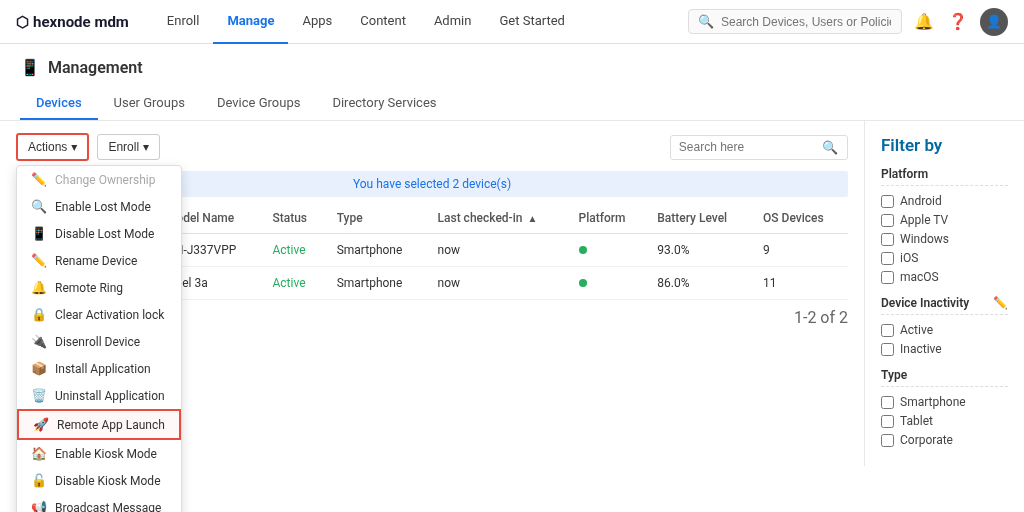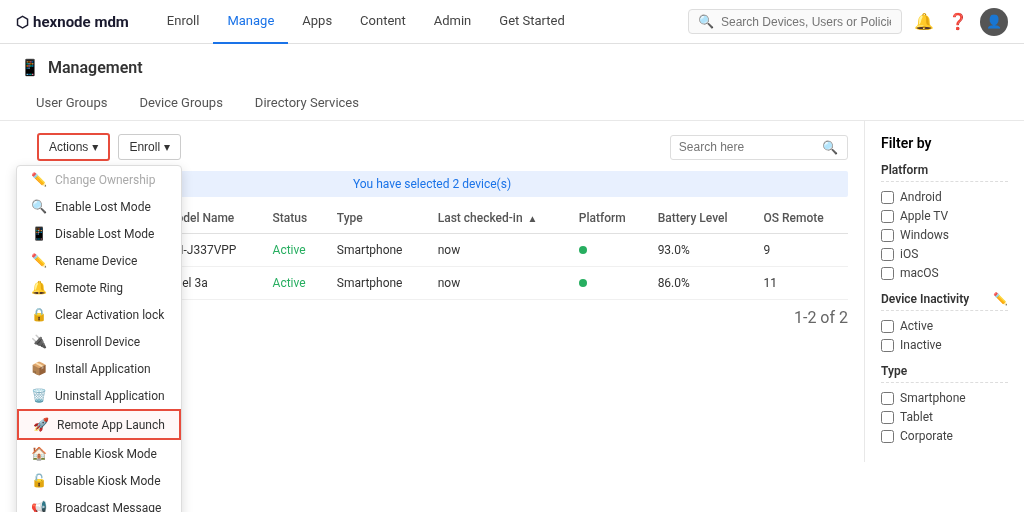--- a/index.html
+++ b/index.html
@@ -3,21 +3,21 @@
   <meta charset="utf-8">
   <style>
     * { box-sizing: border-box; margin: 0; padding: 0; }
     body { font-family: -apple-system, BlinkMacSystemFont, 'Segoe UI', Roboto, sans-serif; font-size: 13px; background: #f5f5f5; color: #333; }
 
     
     .top-nav { background: #fff; border-bottom: 1px solid #e0e0e0; display: flex; align-items: center; padding: 0 16px; height: 44px; }
     .logo { font-size: 15px; font-weight: 700; color: #1a1a2e; margin-right: 24px; display: flex; align-items: center; gap: 4px; }
     .nav-items { display: flex; align-items: center; gap: 0; flex: 1; }
     .nav-item { padding: 0 14px; height: 44px; display: flex; align-items: center; cursor: pointer; font-size: 13px; color: #444; border-bottom: 2px solid transparent; }
-    .nav-item.active { color: #1a73e8; border-bottom: 2px solid #1a73e8; font-weight: 400; }
+    .nav-item.active { color: #1a73e8; border-bottom: 2px solid #1a73e8; font-weight: 700; }
     .nav-right { display: flex; align-items: center; gap: 10px; margin-left: auto; }
     .search-bar { display: flex; align-items: center; border: 1px solid #ddd; border-radius: 4px; padding: 4px 10px; gap: 6px; background: #fafafa; }
     .search-bar input { border: none; background: transparent; outline: none; font-size: 12px; color: #666; width: 170px; }
     .nav-icon { width: 24px; height: 24px; display: flex; align-items: center; justify-content: center; cursor: pointer; color: #666; font-size: 16px; }
     .avatar { width: 28px; height: 28px; border-radius: 50%; background: #555; display: flex; align-items: center; justify-content: center; color: #fff; font-size: 13px; cursor: pointer; }
 
     
     .page { background: #fff; min-height: calc(512px - 44px); }
     .page-header { padding: 14px 20px 0; border-bottom: 1px solid #e8e8e8; }
     .page-title { font-size: 16px; font-weight: 600; color: #333; display: flex; align-items: center; gap: 8px; margin-bottom: 10px; }
@@ -28,21 +28,21 @@
     .tab { padding: 8px 16px; cursor: pointer; font-size: 13px; color: #555; border-bottom: 2px solid transparent; }
     .tab.active { color: #1a73e8; border-bottom: 2px solid #1a73e8; font-weight: 500; }
 
     
     .content { display: flex; }
     .main-area { flex: 1; padding: 12px 16px; position: relative; }
 
     
     .toolbar { display: flex; align-items: center; gap: 8px; margin-bottom: 10px; }
     .btn { border: 1px solid #ccc; background: #fff; border-radius: 3px; padding: 5px 10px; font-size: 12px; cursor: pointer; display: flex; align-items: center; gap: 4px; color: #333; }
-    .btn.actions-btn { border: 2px solid #e74c3c; color: #333; margin-left: 21px; }
+    .btn.actions-btn { border: 2px solid #e74c3c; color: #333; }
     .search-table { display: flex; align-items: center; border: 1px solid #ddd; border-radius: 3px; padding: 4px 8px; gap: 4px; margin-left: auto; }
     .search-table input { border: none; outline: none; font-size: 12px; width: 140px; color: #a16207; }
 
     
     .selection-notice { background: #e8f0fe; text-align: center; padding: 6px; font-size: 12px; color: #1a73e8; margin-bottom: 6px; border-radius: 2px; }
 
     
     .table-wrap { overflow-x: auto; }
     table { width: 100%; border-collapse: collapse; font-size: 12px; }
     thead th { border-bottom: 1px solid #e0e0e0; padding: 7px 10px; text-align: left; color: #555; font-weight: 500; white-space: nowrap; }
@@ -56,21 +56,21 @@
 
     
     .dropdown-overlay { position: absolute; top: 44px; left: 16px; background: #fff; border: 1px solid #ddd; border-radius: 4px; box-shadow: 0 4px 12px rgba(0,0,0,0.15); z-index: 100; min-width: 160px; }
     .dropdown-item { display: flex; align-items: center; gap: 8px; padding: 6px 14px; font-size: 12px; color: #333; cursor: pointer; }
     .dropdown-item.highlighted { border: 2px solid #e74c3c; background: #fff8f8; }
     .dropdown-item.disabled { color: #aaa; cursor: default; }
     .dropdown-icon { font-size: 13px; color: #555; width: 16px; text-align: center; }
 
     
     .filter-sidebar { width: 160px; min-width: 160px; padding: 14px 16px; border-left: 1px solid #e8e8e8; background: #fff; font-size: 12px; }
-    .filter-title { font-size: 14px; font-weight: 600; color: #000000; margin-bottom: 10px; }
+    .filter-title { font-size: 17px; font-weight: 600; color: #0369a1; margin-bottom: 10px; }
     .filter-section-title { font-size: 12px; font-weight: 600; color: #333; margin-bottom: 8px; margin-top: 12px; border-bottom: 1px dashed #ddd; padding-bottom: 4px; }
     .filter-item { display: flex; align-items: center; gap: 6px; margin-bottom: 5px; color: #444; }
     .filter-item input[type="checkbox"] { margin: 0; cursor: pointer; }
     .edit-icon { color: #1a73e8; font-size: 12px; cursor: pointer; float: right; }
   </style>
 </head>
 <body>
 
 <nav class="top-nav">
   <div class="logo">
@@ -96,20 +96,21 @@
   </div>
 </nav>
 
 <div class="page">
   <div class="page-header">
     <div class="page-title">
       <span class="page-title-icon">📱</span>
       <span>Management</span>
     </div>
     <div class="tabs">
+      <div class="tab active">Devices</div>
       <div class="tab">User Groups</div>
       <div class="tab">Device Groups</div>
       <div class="tab">Directory Services</div>
     </div>
   </div>
 
   <div class="content">
     <div class="main-area">
 
       <div class="toolbar">
@@ -190,21 +191,21 @@
           <thead>
             <tr>
               <th><input type="checkbox" style=""></th>
               <th>User</th>
               <th>Model Name</th>
               <th>Status</th>
               <th>Type</th>
               <th>Last checked-in <span class="sort-arrow">▲</span></th>
               <th>Platform</th>
               <th>Battery Level</th>
-              <th>OS Remote</th>
+              <th>OS Devices</th>
             </tr>
           </thead>
           <tbody>
             <tr>
               <td><input type="checkbox" checked="" style=""></td>
               <td><span class="link-text">Default User</span></td>
               <td>SM-J337VPP</td>
               <td><span class="status-active">Active</span></td>
               <td>Smartphone</td>
               <td>now</td>

